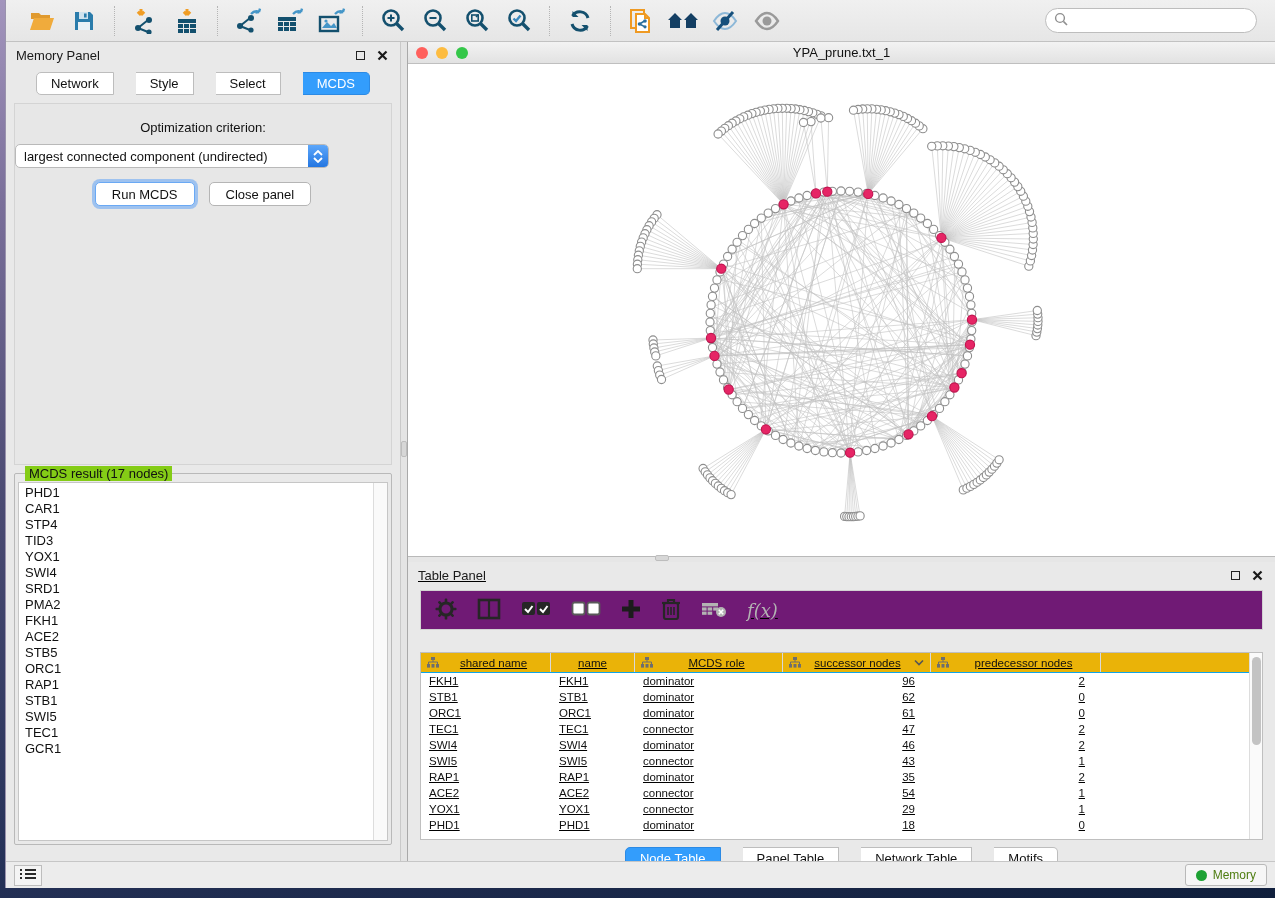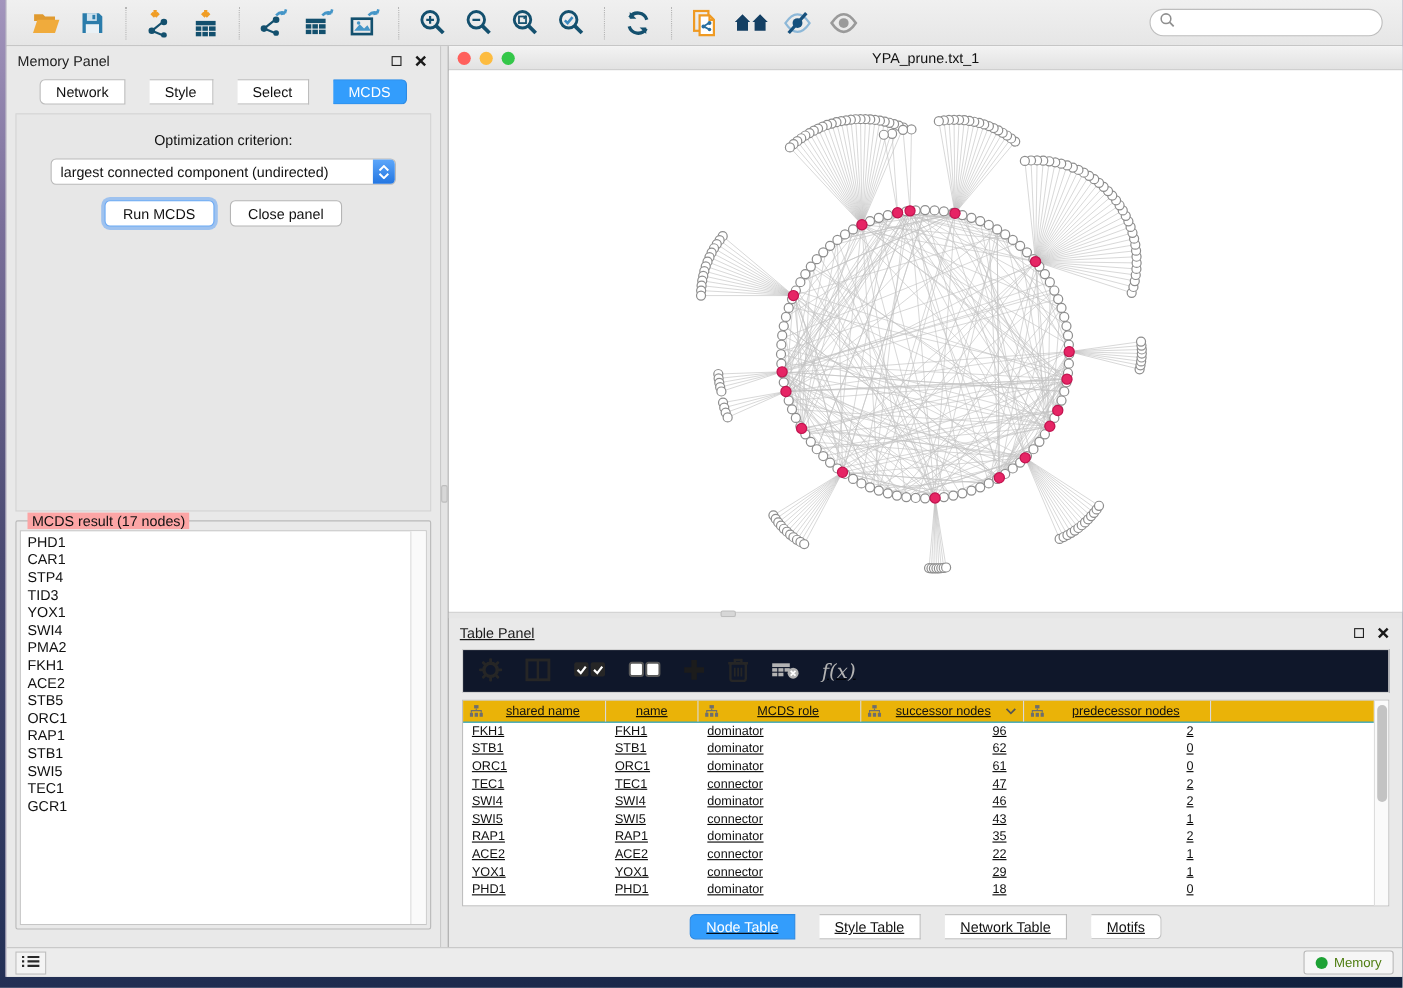--- a/index.html
+++ b/index.html
@@ -32,31 +32,31 @@
   .wbtn { width:16px; height:16px; display:flex; align-items:center; justify-content:center; margin-left:6px; cursor:pointer; }
   .float-glyph { width:9px; height:9px; border:1.5px solid #222; background:transparent; }
   .tabs-row { display:flex; justify-content:center; padding:4px 0 6px; flex:0 0 auto; }
   .seg { display:flex;gap:22px; }
   .seg-tab { font-size:13px; padding:3px 14px; background:#fff; border:1px solid #bdbdbd; border-left:none; color:#111; cursor:pointer; }
   .seg-tab:first-child { border-left:1px solid #bdbdbd; border-radius:5px 0 0 5px; }
   .seg-tab:last-child { border-radius:0 5px 5px 0; }
   .seg-tab.active { background:#339dfc; border-color:#2c8ae4; color:#fff; }
   .cp-content { margin:2px 8px 0; background:#e7e7e7; border:1px solid #d4d4d4; flex:0 0 auto; height:362px; padding-top:16px; }
   .opt-label { text-align:center; font-size:13px; color:#111; margin-bottom:9px; }
-  .select-row { display:flex; justify-content:center; margin-bottom:14px; }
+  .select-row { display:flex; justify-content:flex-start; margin-bottom:14px; }
   .mac-select { width:314px; height:24px; background:#fff; border:1px solid #b9b9b9; border-radius:5px;
     display:flex; align-items:center; font-size:13px; color:#111; overflow:hidden; cursor:pointer; }
   .mac-select .val { flex:1; padding:0 8px; white-space:nowrap; }
   .mac-select .stepper { width:20px; height:24px; background:linear-gradient(#5fa9fc,#2174e0); display:flex; flex-direction:column; align-items:center; justify-content:center; gap:1px; }
   .btn-row { display:flex; justify-content:center; gap:14px; }
   .mac-btn { height:24px; padding:0 16px; background:#fff; border:1px solid #b5b5b5; border-radius:5px; font-size:13px; color:#111; cursor:pointer; }
   .mac-btn.focused { box-shadow:0 0 0 3px rgba(110,170,245,.6); border-color:#6aa9f4; }
 
   .groupbox { margin:8px 8px 0; border:1px solid #b9b9b9; border-radius:2px; position:relative; padding:8px 3px 3px; height:372px; flex:0 0 auto; }
-  .groupbox legend, .groupbox .gb-title { position:absolute; top:-8px; left:10px; background:#fca5a5; padding:0 4px; font-size:13px; color:#111; }
+  .groupbox legend, .groupbox .gb-title { position:absolute; top:-8px; left:10px; background:#84cc16; padding:0 4px; font-size:13px; color:#111; }
   .mcds-list { background:#fff; border:1px solid #c6c6c6; height:100%; display:flex; }
   .mcds-items { flex:1; overflow:hidden; padding:2px 6px; font-size:13px; line-height:16px; color:#111; }
   .mcds-scroll { width:14px; background:#fafafa; border-left:1px solid #ddd; }
 
   
   .vsplit { width:8px; background:#e4e4e4; border-left:1px solid #c9c9c9; border-right:1px solid #a9a9a9; position:relative; cursor:col-resize; }
   .vsplit .handle { position:absolute; top:399px; left:0px; width:6px; height:16px; background:#d7d7d7; border:1px solid #bdbdbd; border-radius:2px; }
 
   
   .right-col { flex:1; display:flex; flex-direction:column; min-width:0;text-decoration:underline; }
@@ -67,21 +67,21 @@
   .tl { width:12px; height:12px; border-radius:50%; }
   .net-title { position:absolute; left:0; right:0; text-align:center; font-size:13px; color:#111; pointer-events:none; }
   .net-canvas { flex:1; background:#fff; position:relative; }
   .net-canvas svg { display:block; }
 
   .hsplit { height:5px; background:#e6e6e6; position:relative; cursor:row-resize; }
   .hsplit .handle { position:absolute; left:247px; top:-2px; width:14px; height:6px; background:#d7d7d7; border:1px solid #bdbdbd; border-radius:2px; }
 
   
   .table-panel { flex:1; background:#e9e9e9; display:flex; flex-direction:column; min-height:0; }
-  .tp-toolbar { margin:2px 12px 0; height:40px; background:#0f172a; border:1px solid #d2d2d2;
+  .tp-toolbar { margin:2px 12px 16px; height:40px; background:#701a75; border:1px solid #d2d2d2;
     display:flex; align-items:center; gap:20px; padding:0 14px; flex:0 0 auto; }
   .tp-btn { background:none; border:none; display:flex; align-items:center; justify-content:center; cursor:pointer; height:30px; }
   .fx { font-family:"DejaVu Serif", serif; font-style:italic; font-size:18px; color:#b3b3b3; }
 
   .table-wrap { margin:6px 12px 0; background:#fff; border:1px solid #bfbfbf; flex:0 0 auto; height:188px; display:flex; }
   .table-main { flex:1; min-width:0; }
   .thead { display:grid; grid-template-columns:130px 84px 148px 148px 170px 1fr; background:#eab308; border-bottom:1px solid #0ea5e9; height:20px; }
   .th { display:flex; align-items:center; gap:4px; padding:0 6px; font-size:11.5px; color:#111; border-right:1px solid #d9d9d9; overflow:hidden; }
   .th .lbl { flex:1; text-align:center; white-space:nowrap; }
   .th:last-child { border-right:none; }
@@ -353,20 +353,21 @@
       <div class="groupbox">
         <span class="gb-title">MCDS result (17 nodes)</span>
         <div class="mcds-list">
           <div class="mcds-items" id="mcds-items">
               <div>PHD1</div>
               <div>CAR1</div>
               <div>STP4</div>
               <div>TID3</div>
               <div>YOX1</div>
               <div>SWI4</div>
+              <div>SRD1</div>
               <div>PMA2</div>
               <div>FKH1</div>
               <div>ACE2</div>
               <div>STB5</div>
               <div>ORC1</div>
               <div>RAP1</div>
               <div>STB1</div>
               <div>SWI5</div>
               <div>TEC1</div>
               <div>GCR1</div>
@@ -853,21 +854,21 @@
                   <div class="td">RAP1</div>
                   <div class="td">dominator</div>
                   <div class="td num">35</div>
                   <div class="td num">2</div>
                   <div></div>
                 </div>
                 <div class="trow">
                   <div class="td">ACE2</div>
                   <div class="td">ACE2</div>
                   <div class="td">connector</div>
-                  <div class="td num">22</div>
+                  <div class="td num">54</div>
                   <div class="td num">1</div>
                   <div></div>
                 </div>
                 <div class="trow">
                   <div class="td">YOX1</div>
                   <div class="td">YOX1</div>
                   <div class="td">connector</div>
                   <div class="td num">29</div>
                   <div class="td num">1</div>
                   <div></div>
@@ -883,21 +884,21 @@
               </div>
           </div>
           <div class="tscroll">
               <div class="thumb"></div>
             </div>
         </div>
 
         <div class="tp-tabs-row">
           <div class="seg" id="tp-tabs">
               <div class="seg-tab active">Node Table</div>
-              <div class="seg-tab">Style Table</div>
+              <div class="seg-tab">Panel Table</div>
               <div class="seg-tab">Network Table</div>
               <div class="seg-tab">Motifs</div>
             </div>
         </div>
       </div>
     </div>
   </div>
 
   <div class="statusbar">
     <button class="sb-left-btn">

